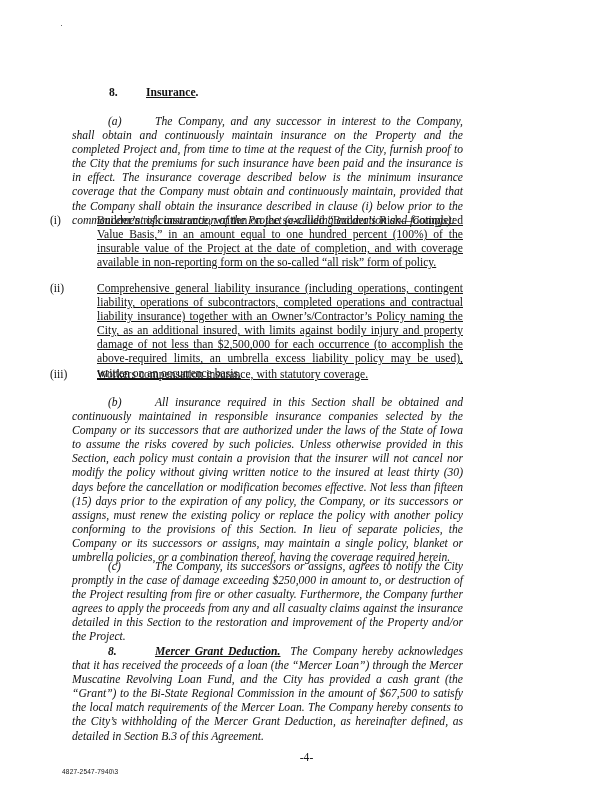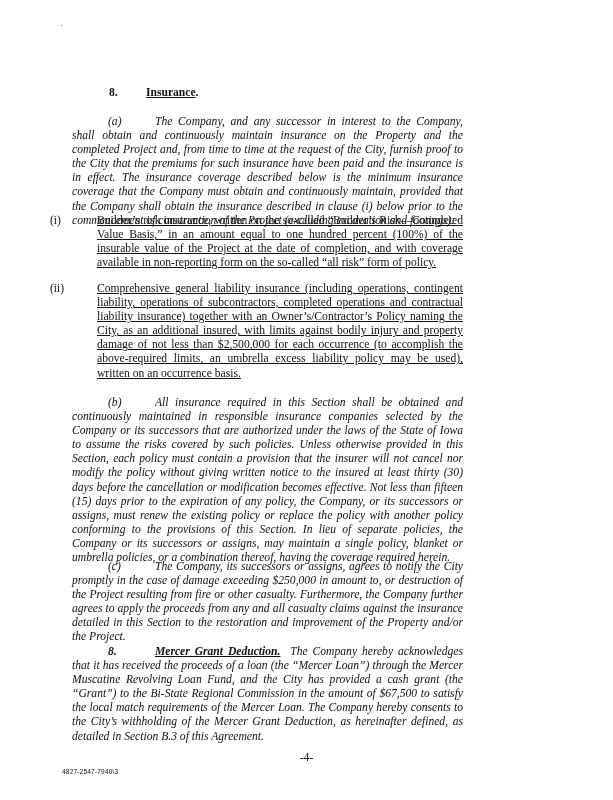--- a/index.html
+++ b/index.html
@@ -30,20 +30,24 @@
   <p class="p" style="top:115px;"><span class="tab" style="width:36px;"></span><span class="tab">(a)</span><span>The Company, and any successor in interest to the Company, shall obtain and continuously maintain insurance on the Property and the completed Project and, from time to time at the request of the City, furnish proof to the City that the premiums for such insurance have been paid and the insurance is in effect.  The insurance coverage described below is the minimum insurance coverage that the Company must obtain and continuously maintain, provided that the Company shall obtain the insurance described in clause (i) below prior to the commencement of construction of the Project (excluding excavation and footings):</span></p>
 
   <div class="item" style="top:214px;">
     <span class="num">(i)</span>
     <p class="txt">Builder’s risk insurance, written on the so-called “Builder’s Risk—Completed Value Basis,” in an amount equal to one hundred percent (100%) of the insurable value of the Project at the date of completion, and with coverage available in non-reporting form on the so-called “all risk” form of policy.</p>
   </div>
   <div class="item" style="top:282px;">
     <span class="num">(ii)</span>
     <p class="txt">Comprehensive general liability insurance (including operations, contingent liability, operations of subcontractors, completed operations and contractual liability insurance) together with an Owner’s/Contractor’s Policy naming the City, as an additional insured, with limits against bodily injury and property damage of not less than $2,500,000 for each occurrence (to accomplish the above-required limits, an umbrella excess liability policy may be used), written on an occurrence basis.</p>
   </div>
+  <div class="item" style="top:368px;">
+    <span class="num">(iii)</span>
+    <p class="txt">Workers compensation insurance, with statutory coverage.</p>
+  </div>
 
   <p class="p" style="top:396px;"><span class="tab" style="width:36px;"></span><span class="tab">(b)</span><span>All insurance required in this Section shall be obtained and continuously maintained in responsible insurance companies selected by the Company or its successors that are authorized under the laws of the State of Iowa to assume the risks covered by such policies. Unless otherwise provided in this Section, each policy must contain a provision that the insurer will not cancel nor modify the policy without giving written notice to the insured at least thirty (30) days before the cancellation or modification becomes effective.  Not less than fifteen (15) days prior to the expiration of any policy, the Company, or its successors or assigns, must renew the existing policy or replace the policy with another policy conforming to the provisions of this Section.  In lieu of separate policies, the Company or its successors or assigns, may maintain a single policy, blanket or umbrella policies, or a combination thereof, having the coverage required herein.</span></p>
 
   <p class="p" style="top:560px;"><span class="tab" style="width:36px;"></span><span class="tab">(c)</span><span>The Company, its successors or assigns, agrees to notify the City promptly in the case of damage exceeding $250,000 in amount to, or destruction of the Project resulting from fire or other casualty.  Furthermore, the Company further agrees to apply the proceeds from any and all casualty claims against the insurance detailed in this Section to the restoration and improvement of the Property and/or the Project.</span></p>
 
   <p class="p" style="top:645px;"><span class="tab" style="width:36px;"></span><span class="tab" style="font-weight:bold;">8.</span><span class="u">Mercer Grant Deduction.</span>&nbsp;&nbsp;<span>The Company hereby acknowledges that it has received the proceeds of a loan (the “Mercer Loan”) through the Mercer Muscatine Revolving Loan Fund, and the City has provided a cash grant (the “Grant”) to the Bi-State Regional Commission in the amount of $67,500 to satisfy the local match requirements of the Mercer Loan.  The Company hereby consents to the City’s withholding of the Mercer Grant Deduction, as hereinafter defined, as detailed in Section B.3 of this Agreement.</span></p>
 
   <div class="pagenum">-4-</div>
   <div class="docid">4827-2547-7940\3</div>
 </div>

